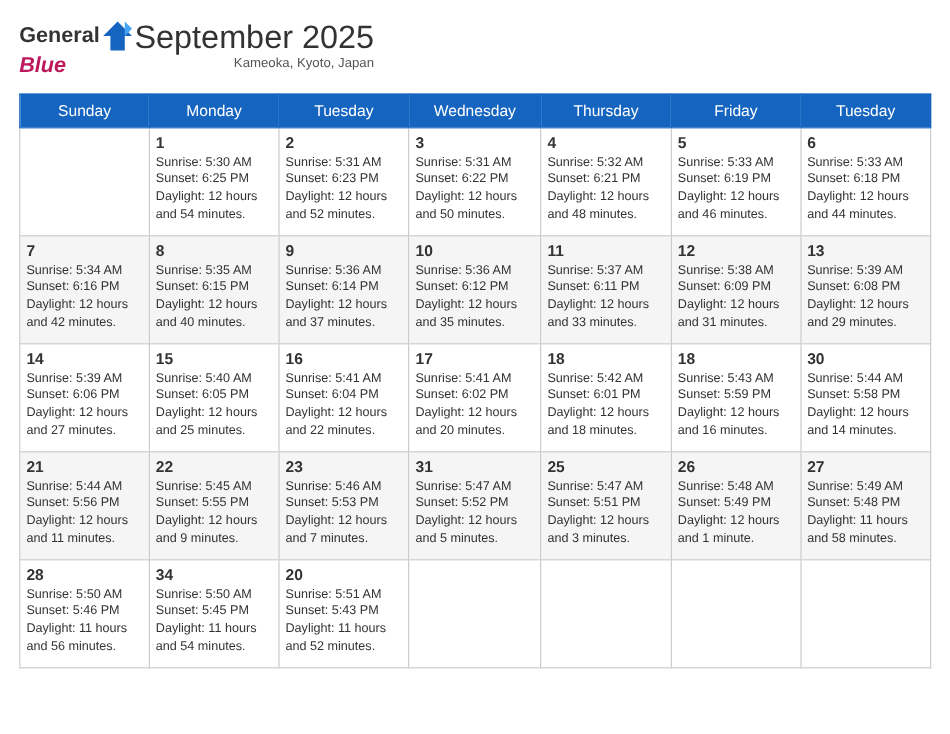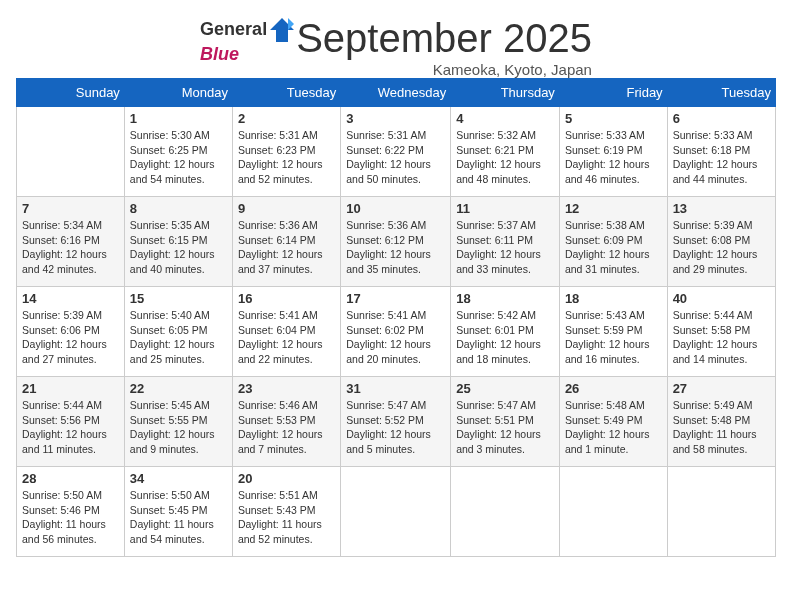--- a/index.html
+++ b/index.html
@@ -5,59 +5,60 @@
     * { box-sizing: border-box; margin: 0; padding: 0; }
     body {
       font-family: Arial, sans-serif;
       background: #fff;
       width: 792px;
       min-height: 612px;
       padding: 16px;
     }
     .header {
       display: flex;
-      justify-content: center;
+      justify-content: flex-start;
       align-items: flex-start;
+      margin-bottom: 12px;
     }
     .logo {
       display: flex;
       align-items: center;
     }
     .logo-text {
       font-size: 18px;
       font-weight: bold;
       line-height: 1.2;
     }
     .logo-text .general { color: #333; }
     .logo-text .blue { color: #be185d; font-style: italic; }
     .logo-icon {
       width: 28px;
       height: 28px;
       margin-left: 2px;
     }
     .title-block { text-align: right; }
     .month-title {
-      font-size: 40px;
+      font-size: 27px;
       font-weight: normal;
       color: #333;
     }
     .subtitle {
-      font-size: 15px;
+      font-size: 11px;
       color: #555;
     }
     table {
       width: 100%;
       border-collapse: collapse;
       font-size: 11px;
     }
     thead tr th {
       background-color: #1565c0;
       color: #fff;
       padding: 6px 4px;
-      text-align: right;
+      text-align: center;
       font-size: 13px;
       font-weight: normal;
       border: 1px solid #1565c0;
     }
     tbody tr td {
       border: 1px solid #ccc;
       vertical-align: top;
       padding: 4px 5px;
       width: 113px;
       min-height: 80px;
@@ -189,21 +190,21 @@
         </td>
         <td>
           <span class="day-number">18</span>
           <div class="day-info">Sunrise: 5:42 AM<br>Sunset: 6:01 PM<br>Daylight: 12 hours and 18 minutes.</div>
         </td>
         <td>
           <span class="day-number">18</span>
           <div class="day-info">Sunrise: 5:43 AM<br>Sunset: 5:59 PM<br>Daylight: 12 hours and 16 minutes.</div>
         </td>
         <td>
-          <span class="day-number">40</span>
+          <span class="day-number">30</span>
           <div class="day-info">Sunrise: 5:44 AM<br>Sunset: 5:58 PM<br>Daylight: 12 hours and 14 minutes.</div>
         </td>
       </tr>
       <tr>
         <td>
           <span class="day-number">21</span>
           <div class="day-info">Sunrise: 5:44 AM<br>Sunset: 5:56 PM<br>Daylight: 12 hours and 11 minutes.</div>
         </td>
         <td>
           <span class="day-number">22</span>

